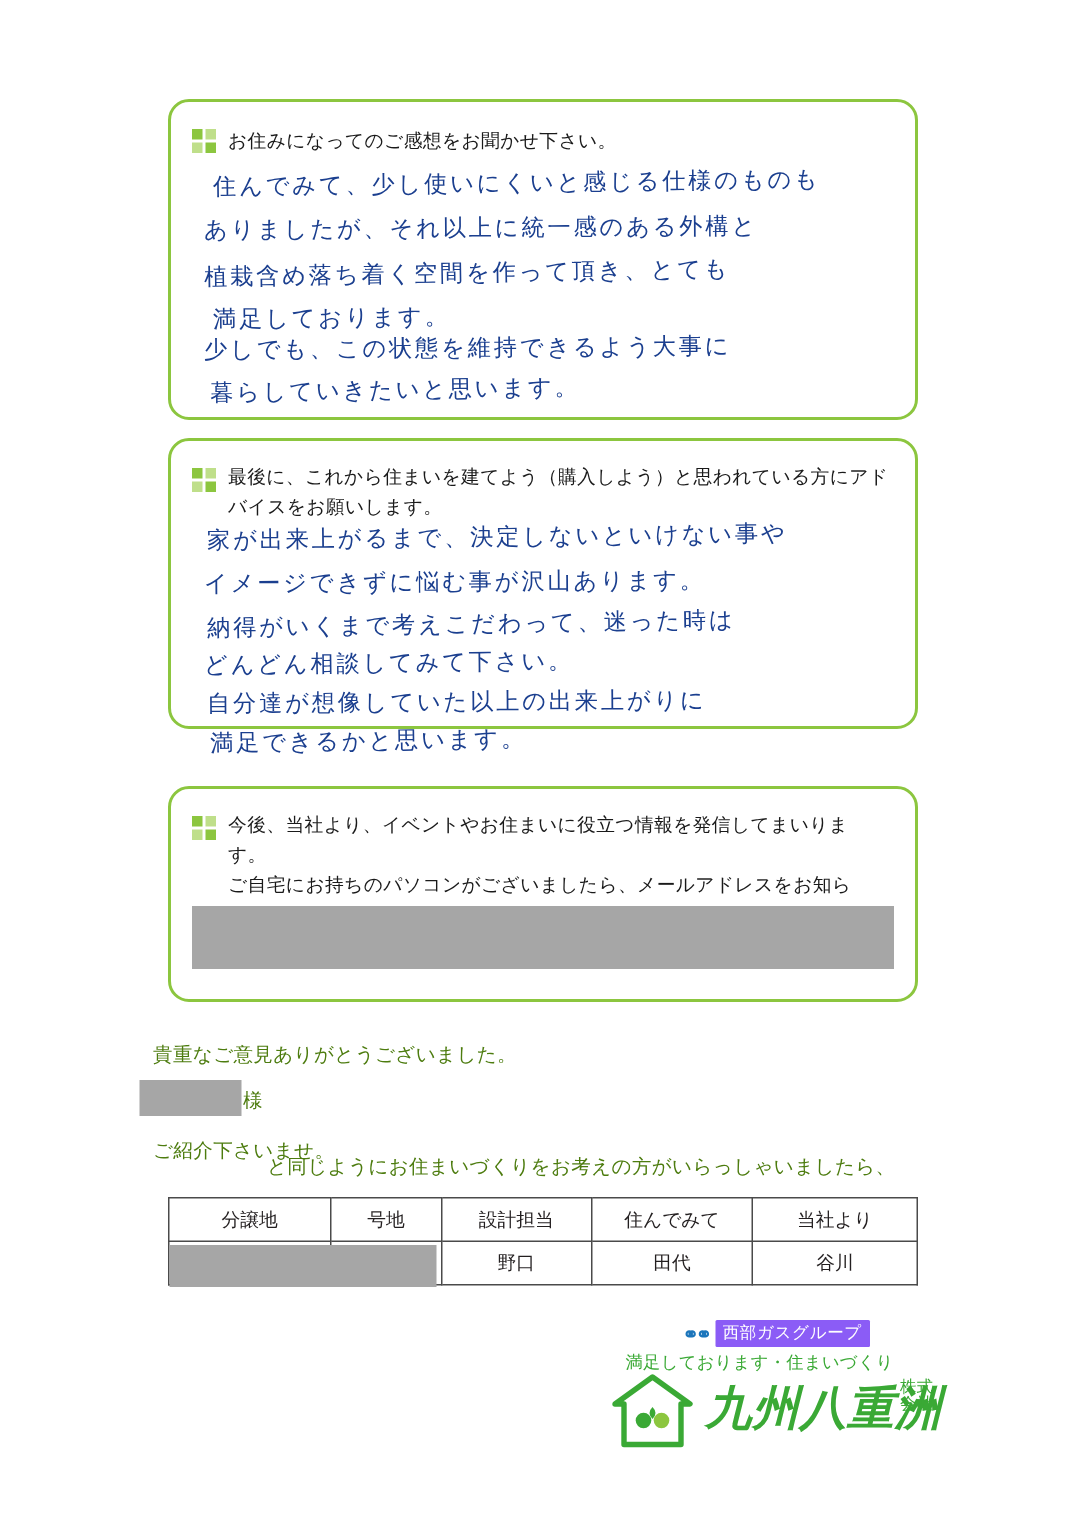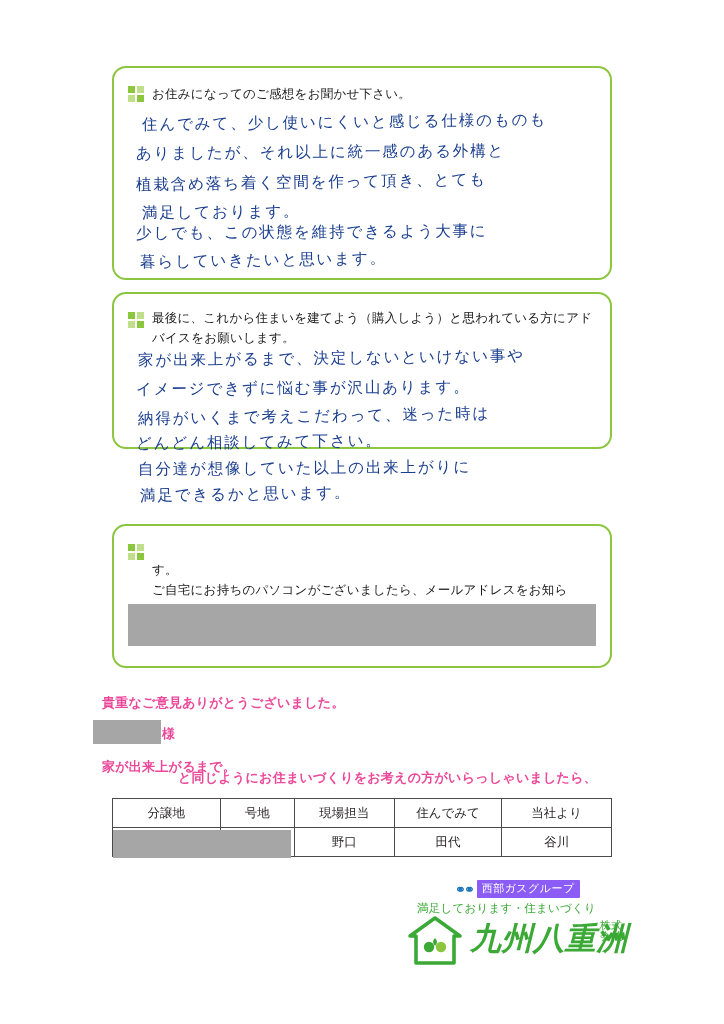--- a/index.html
+++ b/index.html
@@ -26,21 +26,21 @@
 
   
   .qbox {
     position: absolute;
     border: 2px solid #8cc63f;
     border-radius: 14px;
     box-sizing: border-box;
     background: #fff;
   }
   #box-impression { left: 112px; top: 66px;  width: 500px; height: 214px; }
-  #box-advice     { left: 112px; top: 292px; width: 500px; height: 157px; }
+  #box-advice     { left: 112px; top: 292px; width: 500px; height: 194px; }
   #box-mail       { left: 112px; top: 524px; width: 500px; height: 144px; }
 
   
   .marker {
     position: absolute;
     width: 16px;
     height: 16px;
   }
   .marker i {
     position: absolute;
@@ -82,23 +82,22 @@
   }
   #redact-mail   { left: 128px; top: 604px; width: 468px; height: 42px; }
   #redact-name   { left: 93px;  top: 720px; width: 68px;  height: 24px; }
   #redact-cell   { left: 113px; top: 830px; width: 178px; height: 28px; }
 
   
   .body-text {
     position: absolute;
     font-size: 13px;
     line-height: 1.7;
-    color: #ec4899;
-    letter-spacing: 0.02em;
-    font-weight: bold;
+    color: #4d7c0f;
+    letter-spacing: 0.02em;
   }
 
   
   #staff-table {
     position: absolute;
     left: 112px;
     top: 798px;
     width: 500px;
     border-collapse: collapse;
     font-size: 12.5px;
@@ -217,43 +216,44 @@
   <div class="hand l2" style="left:138px; top:458px;">自分達が想像していた以上の出来上がりに</div>
   <div class="hand l3" style="left:140px; top:484px;">満足できるかと思います。</div>
 
   <div class="qbox" id="box-mail">
     <div class="marker" style="left:14px; top:18px;">
       <i class="a"></i>
         <i class="b"></i>
         <i class="c"></i>
         <i class="d"></i>
     </div>
+    <div class="qtext" style="left:38px; top:14px;">今後、当社より、イベントやお住まいに役立つ情報を発信してまいりま</div>
     <div class="qtext" style="left:38px; top:34px;">す。</div>
     <div class="qtext" style="left:38px; top:54px;">ご自宅にお持ちのパソコンがございましたら、メールアドレスをお知ら</div>
     <div class="qtext" style="left:38px; top:74px;">せください。</div>
   </div>
 
   <div class="redact" id="redact-mail"></div>
 
   <div class="body-text" style="left:102px; top:692px;">貴重なご意見ありがとうございました。</div>
 
   <div class="redact" id="redact-name"></div>
 
   <div class="body-text" style="left:162px; top:723px;">様</div>
 
   <div class="body-text" style="left:178px; top:724px;margin-top:43px;">と同じようにお住まいづくりをお考えの方がいらっしゃいましたら、</div>
 
-  <div class="body-text" style="left:102px; top:756px;">家が出来上がるまで。</div>
+  <div class="body-text" style="left:102px; top:756px;">ご紹介下さいませ。</div>
 
   <table id="staff-table">
     <thead>
       <tr>
         <th class="c-bunjou">分譲地</th>
         <th class="c-gouchi">号地</th>
-        <th class="c-eigyo">現場担当</th>
+        <th class="c-eigyo">設計担当</th>
         <th class="c-sekkei">住んでみて</th>
         <th class="c-genba">当社より</th>
       </tr>
     </thead>
     <tbody>
       <tr>
         <td></td>
         <td></td>
         <td>野口</td>
         <td>田代</td>

